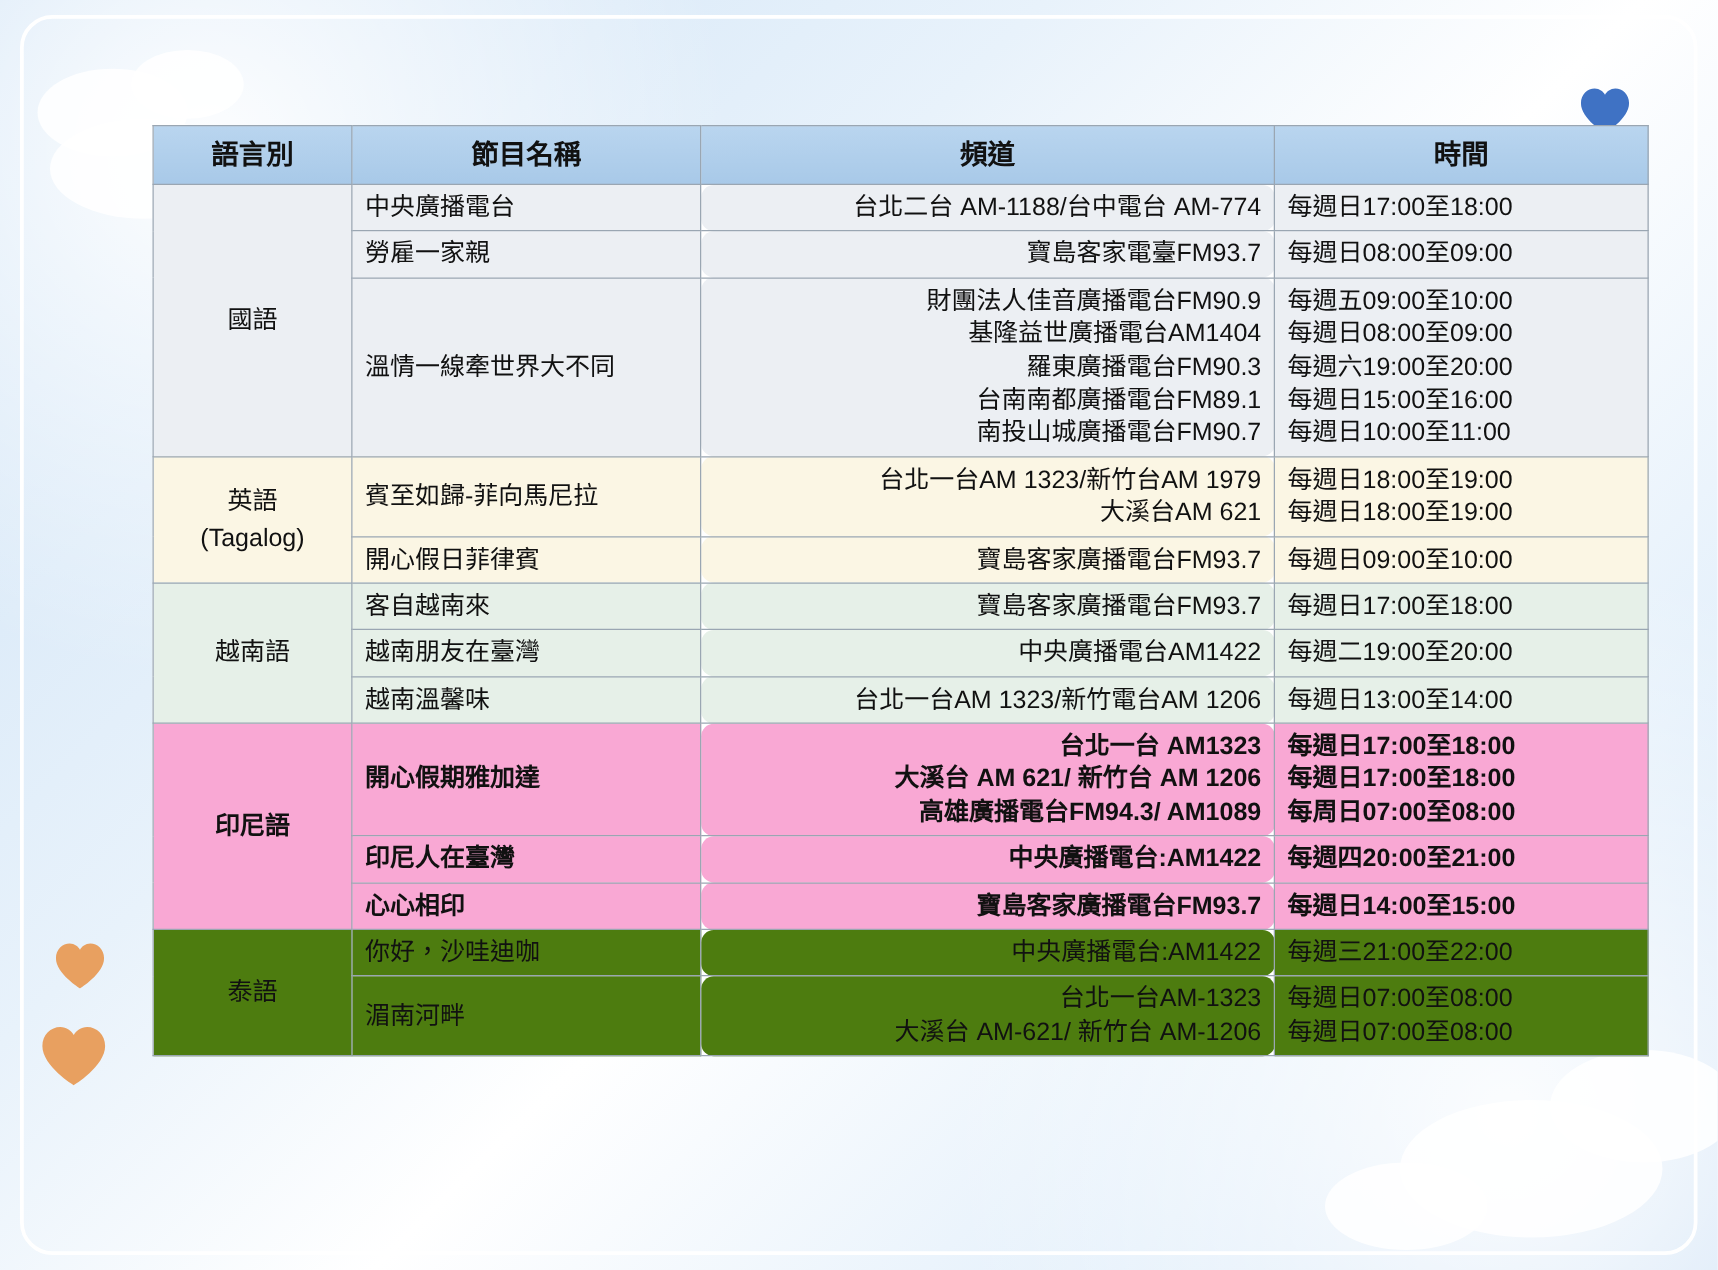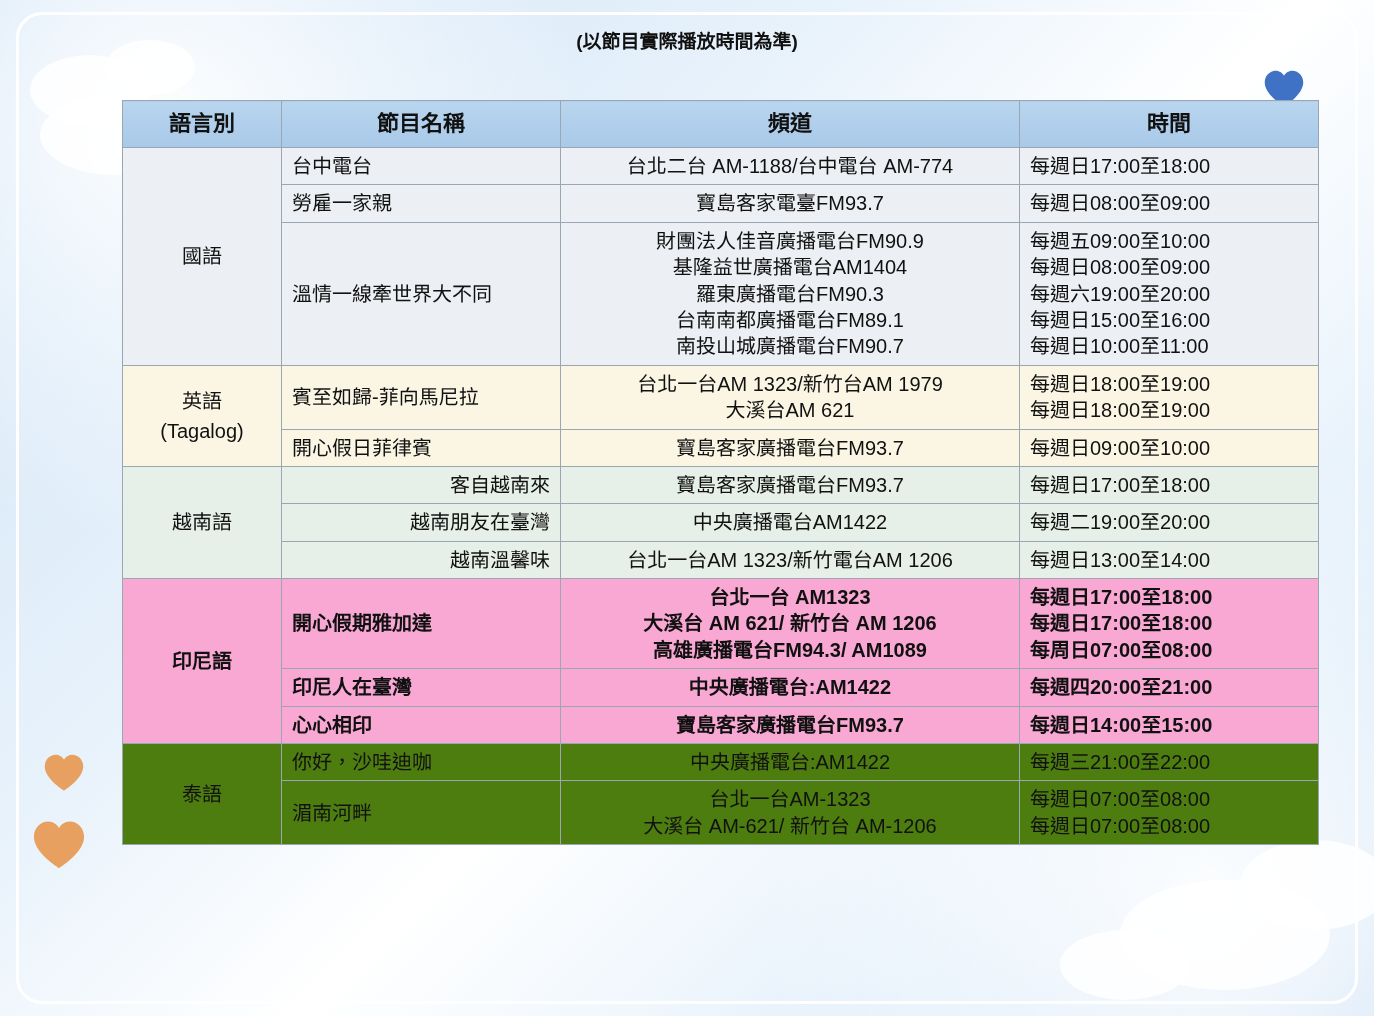--- a/index.html
+++ b/index.html
@@ -112,22 +112,22 @@
   td.lang {
     text-align: center;
     font-size: 23px;
     font-weight: normal;
   }
   td.lang .two-line {
     display: block;
     line-height: 1.5;
   }
   td.prog { text-align: left; }
-  td.prog.center { text-align: right; }
-  td.chan { text-align: center; }
+  td.prog.center { text-align: left; }
+  td.chan { text-align: right; border-radius: 10px; }
   td.time { text-align: left; margin-top: 36px; }
   .multi { white-space: pre-line; }
 
   
   tr.g-mandarin td { background: #eceff3; }
   tr.g-english  td { background: #fbf6e4; }
   tr.g-vietnam  td { background: #e6f0e8; }
   tr.g-indonesia td { background: #f9a8d4; font-weight: bold; }
   tr.g-thai     td { background: #4d7c0f; }
 </style>
@@ -158,40 +158,39 @@
         <path d="M16 28C16 28 2 19.5 2 10.5C2 5.5 5.8 2 10 2C12.8 2 15 3.8 16 5.6C17 3.8 19.2 2 22 2C26.2 2 30 5.5 30 10.5C30 19.5 16 28 16 28Z" fill="#e8a060"></path>
       </svg>
   </div>
   <div class="heart" style="left:30px; top:818px;">
     <svg width="58" height="52" viewBox="0 0 32 29">
         <path d="M16 28C16 28 2 19.5 2 10.5C2 5.5 5.8 2 10 2C12.8 2 15 3.8 16 5.6C17 3.8 19.2 2 22 2C26.2 2 30 5.5 30 10.5C30 19.5 16 28 16 28Z" fill="#e8a060"></path>
       </svg>
   </div>
 
   <div class="title-wrap">
-    <div class="sub-title">(以節目實際播放時間為準)</div>
   </div>
 
   <div class="table-wrap">
     <table class="sched">
       <thead>
         <tr>
           <th class="col-lang">語言別</th>
           <th class="col-prog">節目名稱</th>
           <th class="col-chan">頻道</th>
           <th class="col-time">時間</th>
         </tr>
       </thead>
       <tbody>
 
         <tr class="g-mandarin">
           <td class="lang" rowspan="3">
             <span class="two-line">國語</span>
           </td>
-          <td class="prog">台中電台</td>
+          <td class="prog">中央廣播電台</td>
           <td class="chan multi">台北二台 AM-1188/台中電台 AM-774</td>
           <td class="time multi">每週日17:00至18:00</td>
         </tr>
         <tr class="g-mandarin">
           <td class="prog">勞雇一家親</td>
           <td class="chan multi">寶島客家電臺FM93.7</td>
           <td class="time multi">每週日08:00至09:00</td>
         </tr>
         <tr class="g-mandarin">
           <td class="prog">溫情一線牽世界大不同</td>

